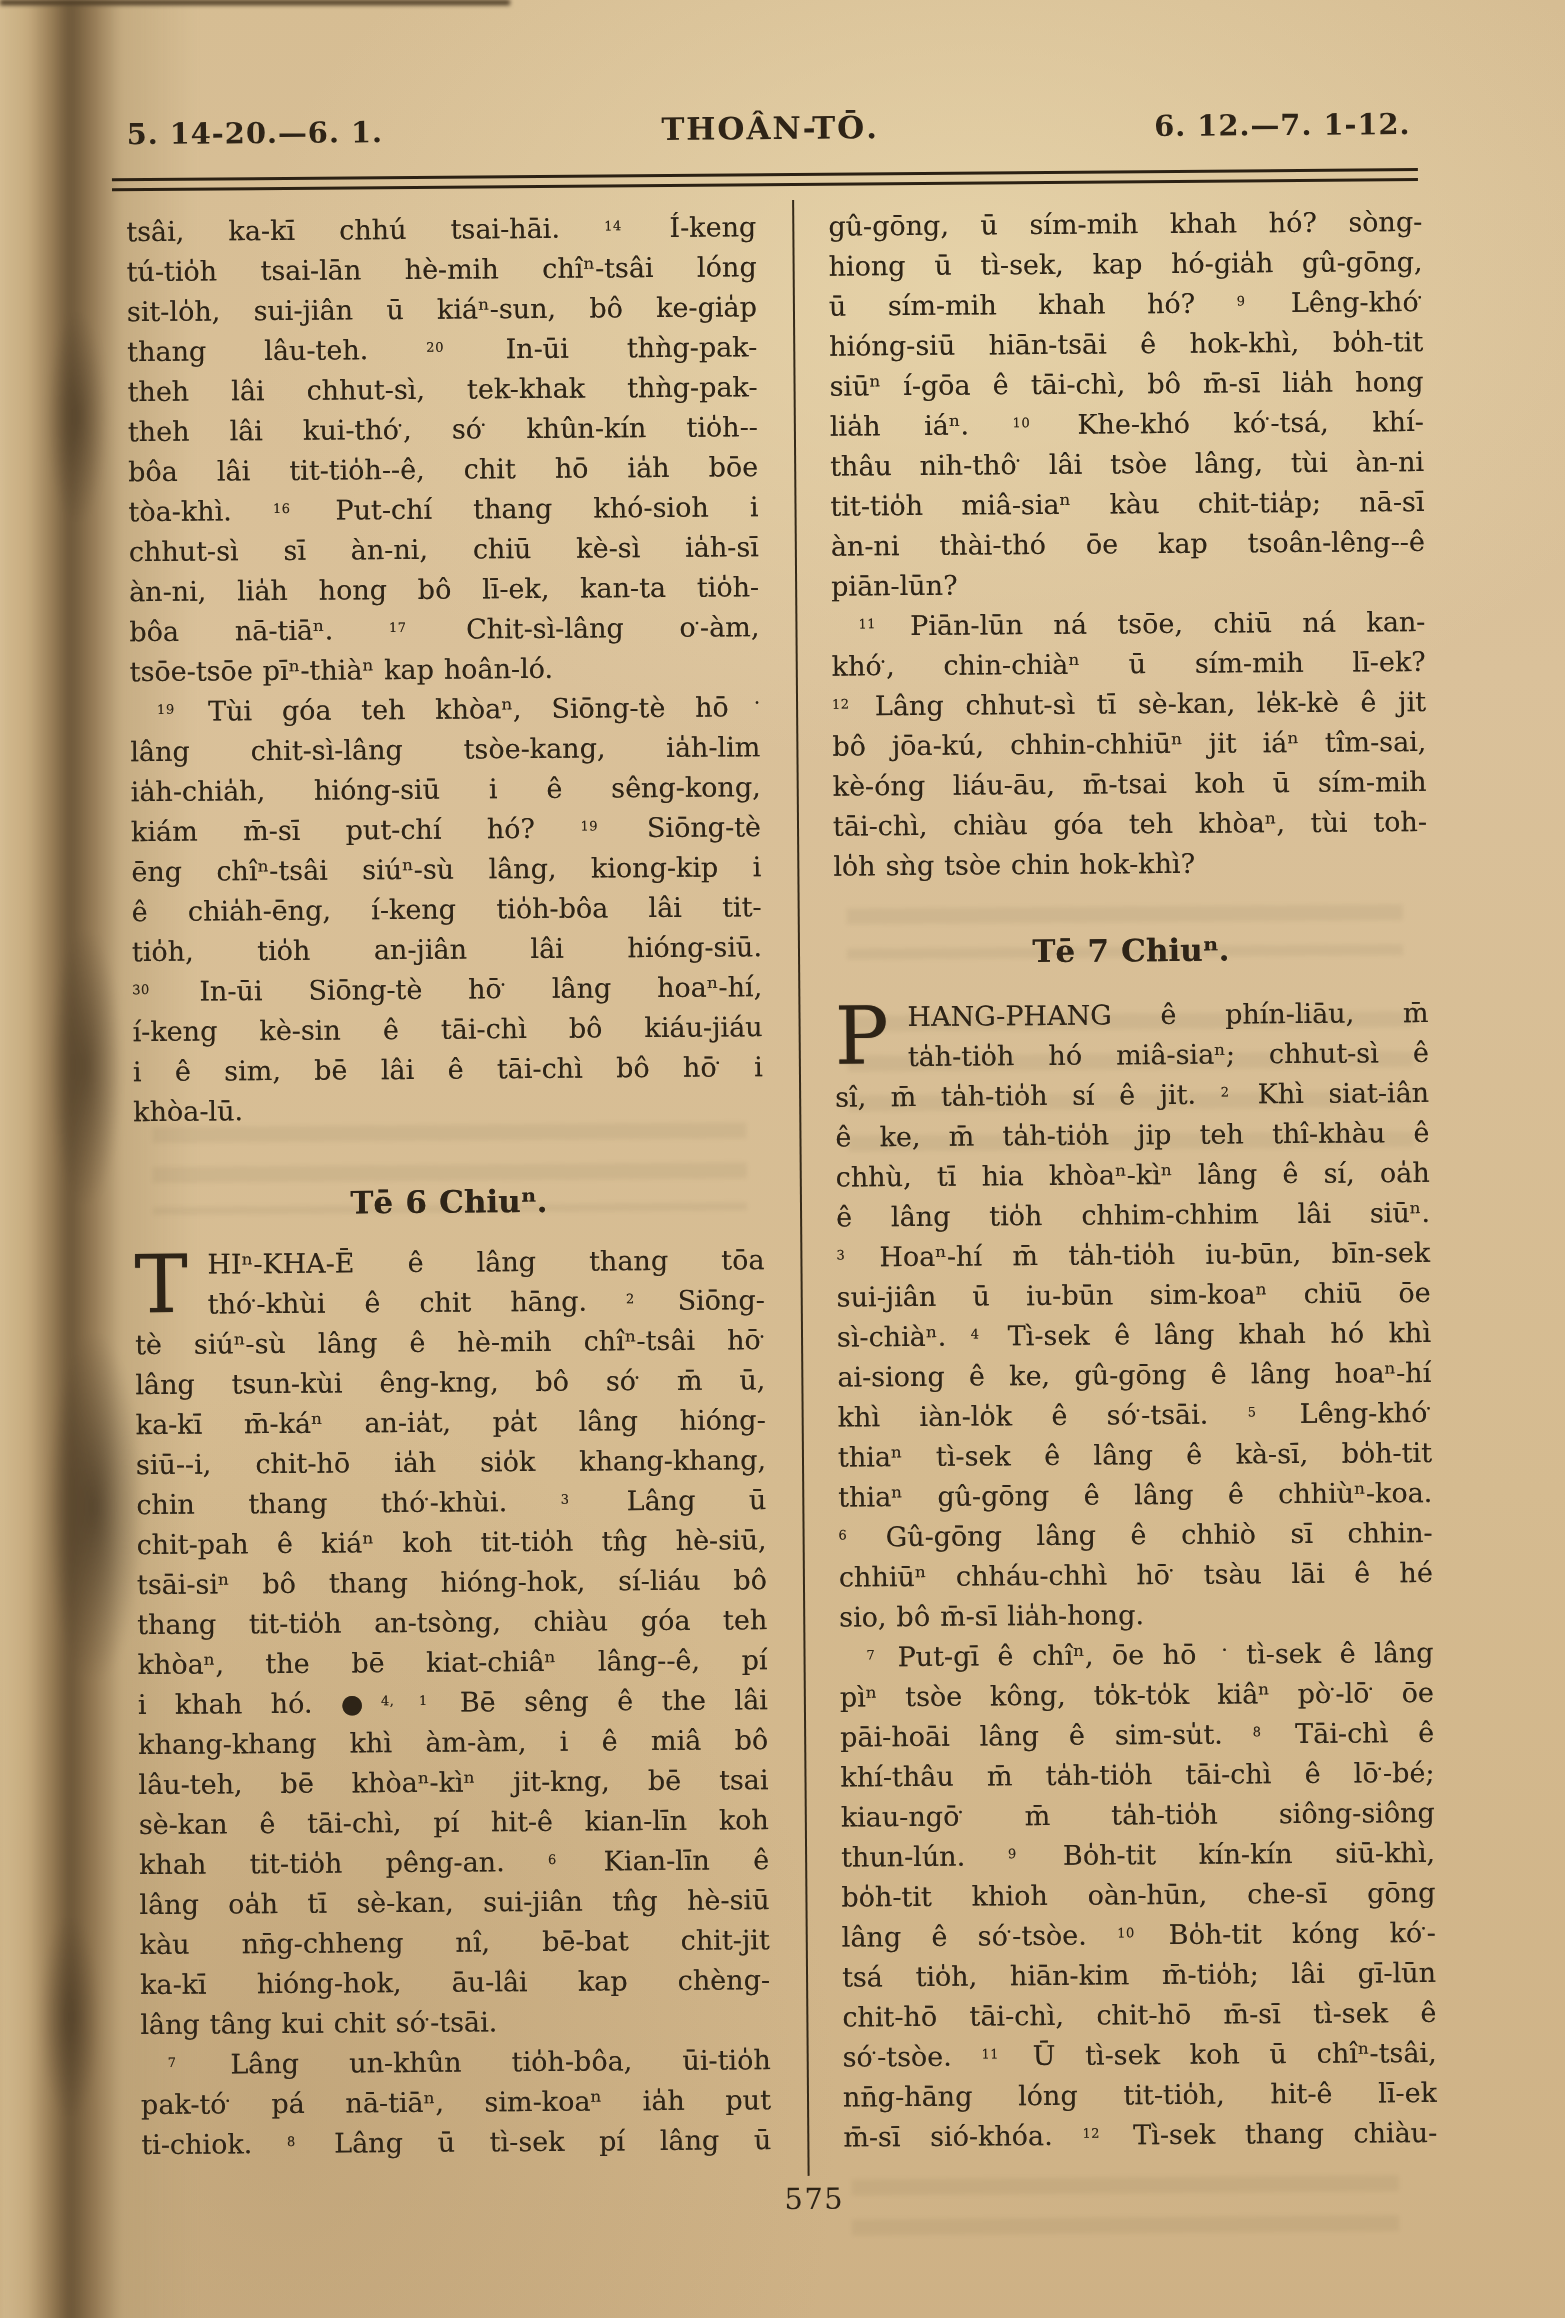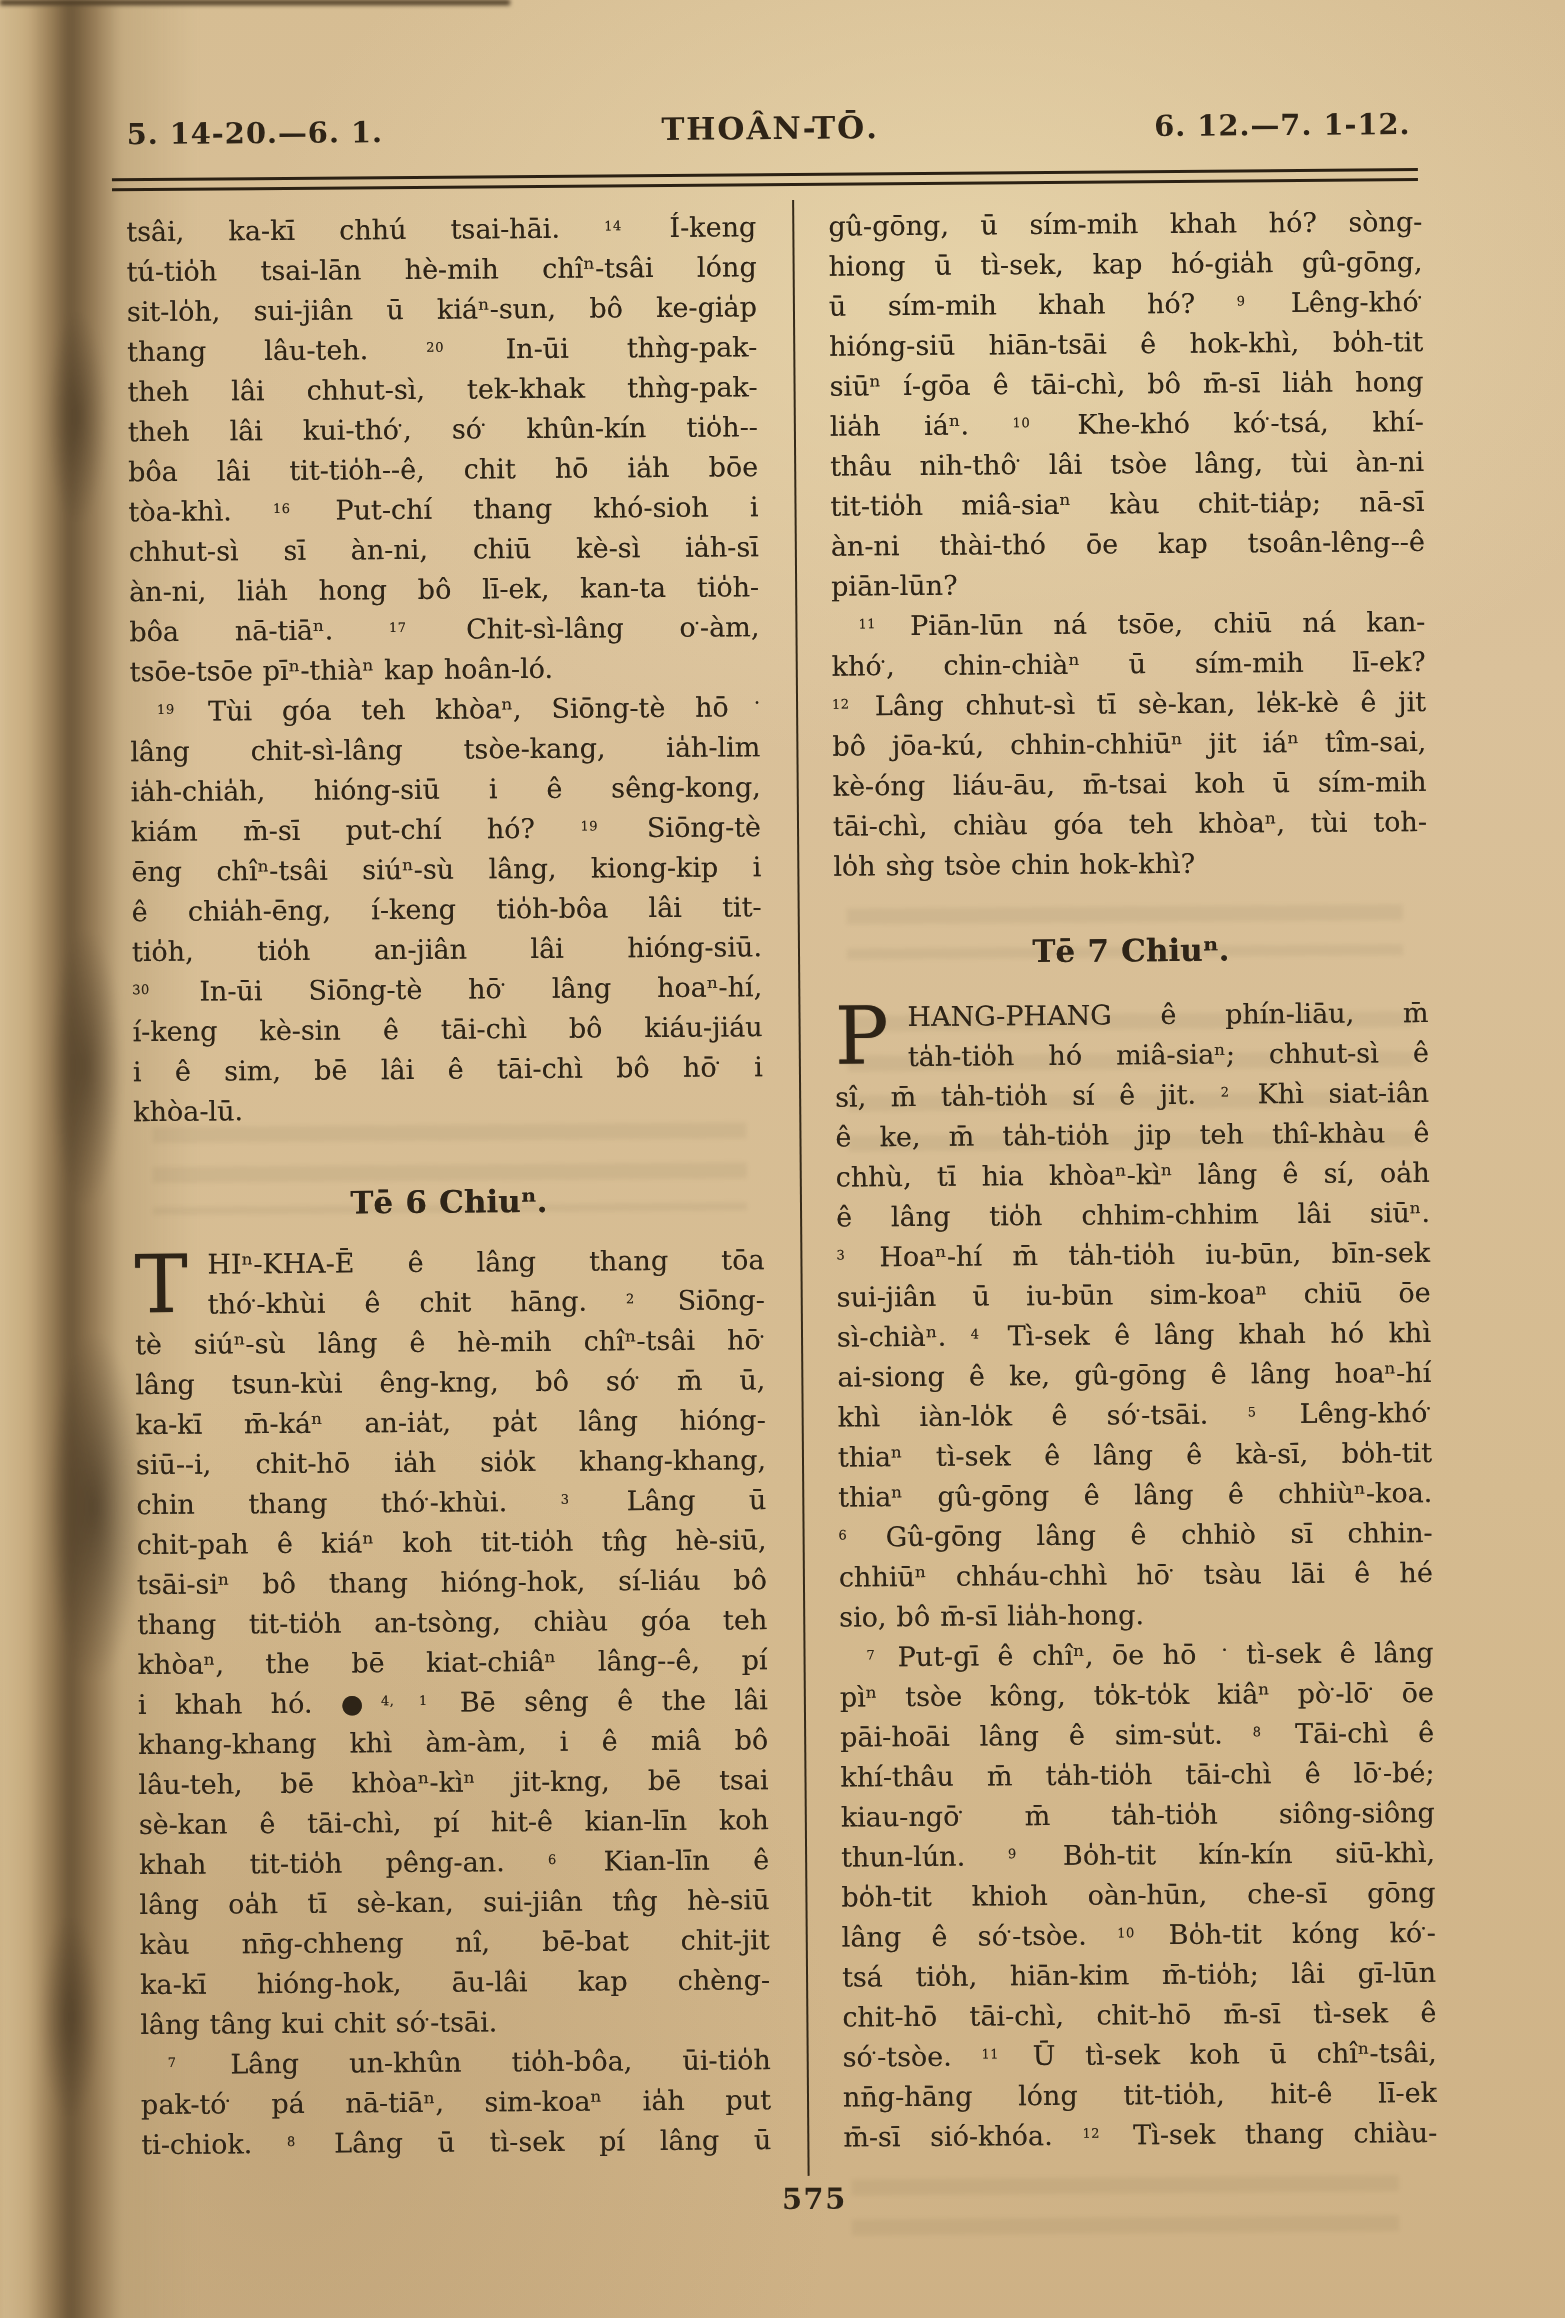--- a/index.html
+++ b/index.html
@@ -57,21 +57,21 @@
   .chap-heading{text-align:center;font-weight:bold;font-size:31px;line-height:42px;
                 text-shadow:0 0 0.5px rgba(46,36,23,.6);}
   .col-left .chap-heading{margin-top:51px;margin-bottom:20.4px;}
   .col-right .chap-heading{margin-top:45px;margin-bottom:24px;}
   .para.dc{position:relative;}
   .dropcap{position:absolute;left:0;top:-2.8px;font-size:80px;line-height:83px;
            text-shadow:0 0 0.9px rgba(46,36,23,.6);}
   .para.dc .line.dcline{padding-left:73px;}
 
   .page-number{position:absolute;left:751px;top:2182px;width:111px;text-align:center;
-               font-size:29px;letter-spacing:1.4px;font-weight:bold;}
+               font-size:29px;letter-spacing:1.4px;}
 
   
   .bleed{position:absolute;filter:blur(2.3px);opacity:.55;
     background:repeating-linear-gradient(180deg, rgba(110,92,62,.16) 0 16px, rgba(110,92,62,0) 16px 40px);}
   .bleed-a{left:153px;top:1122px;width:594px;height:88px;}
   .bleed-b{left:849px;top:909px;width:556px;height:51px;}
   .bleed-c{left:849px;top:1016px;width:566px;height:153px;}
   .bleed-d{left:844px;top:2180px;width:547px;height:74px;}
 </style>
 </head>

